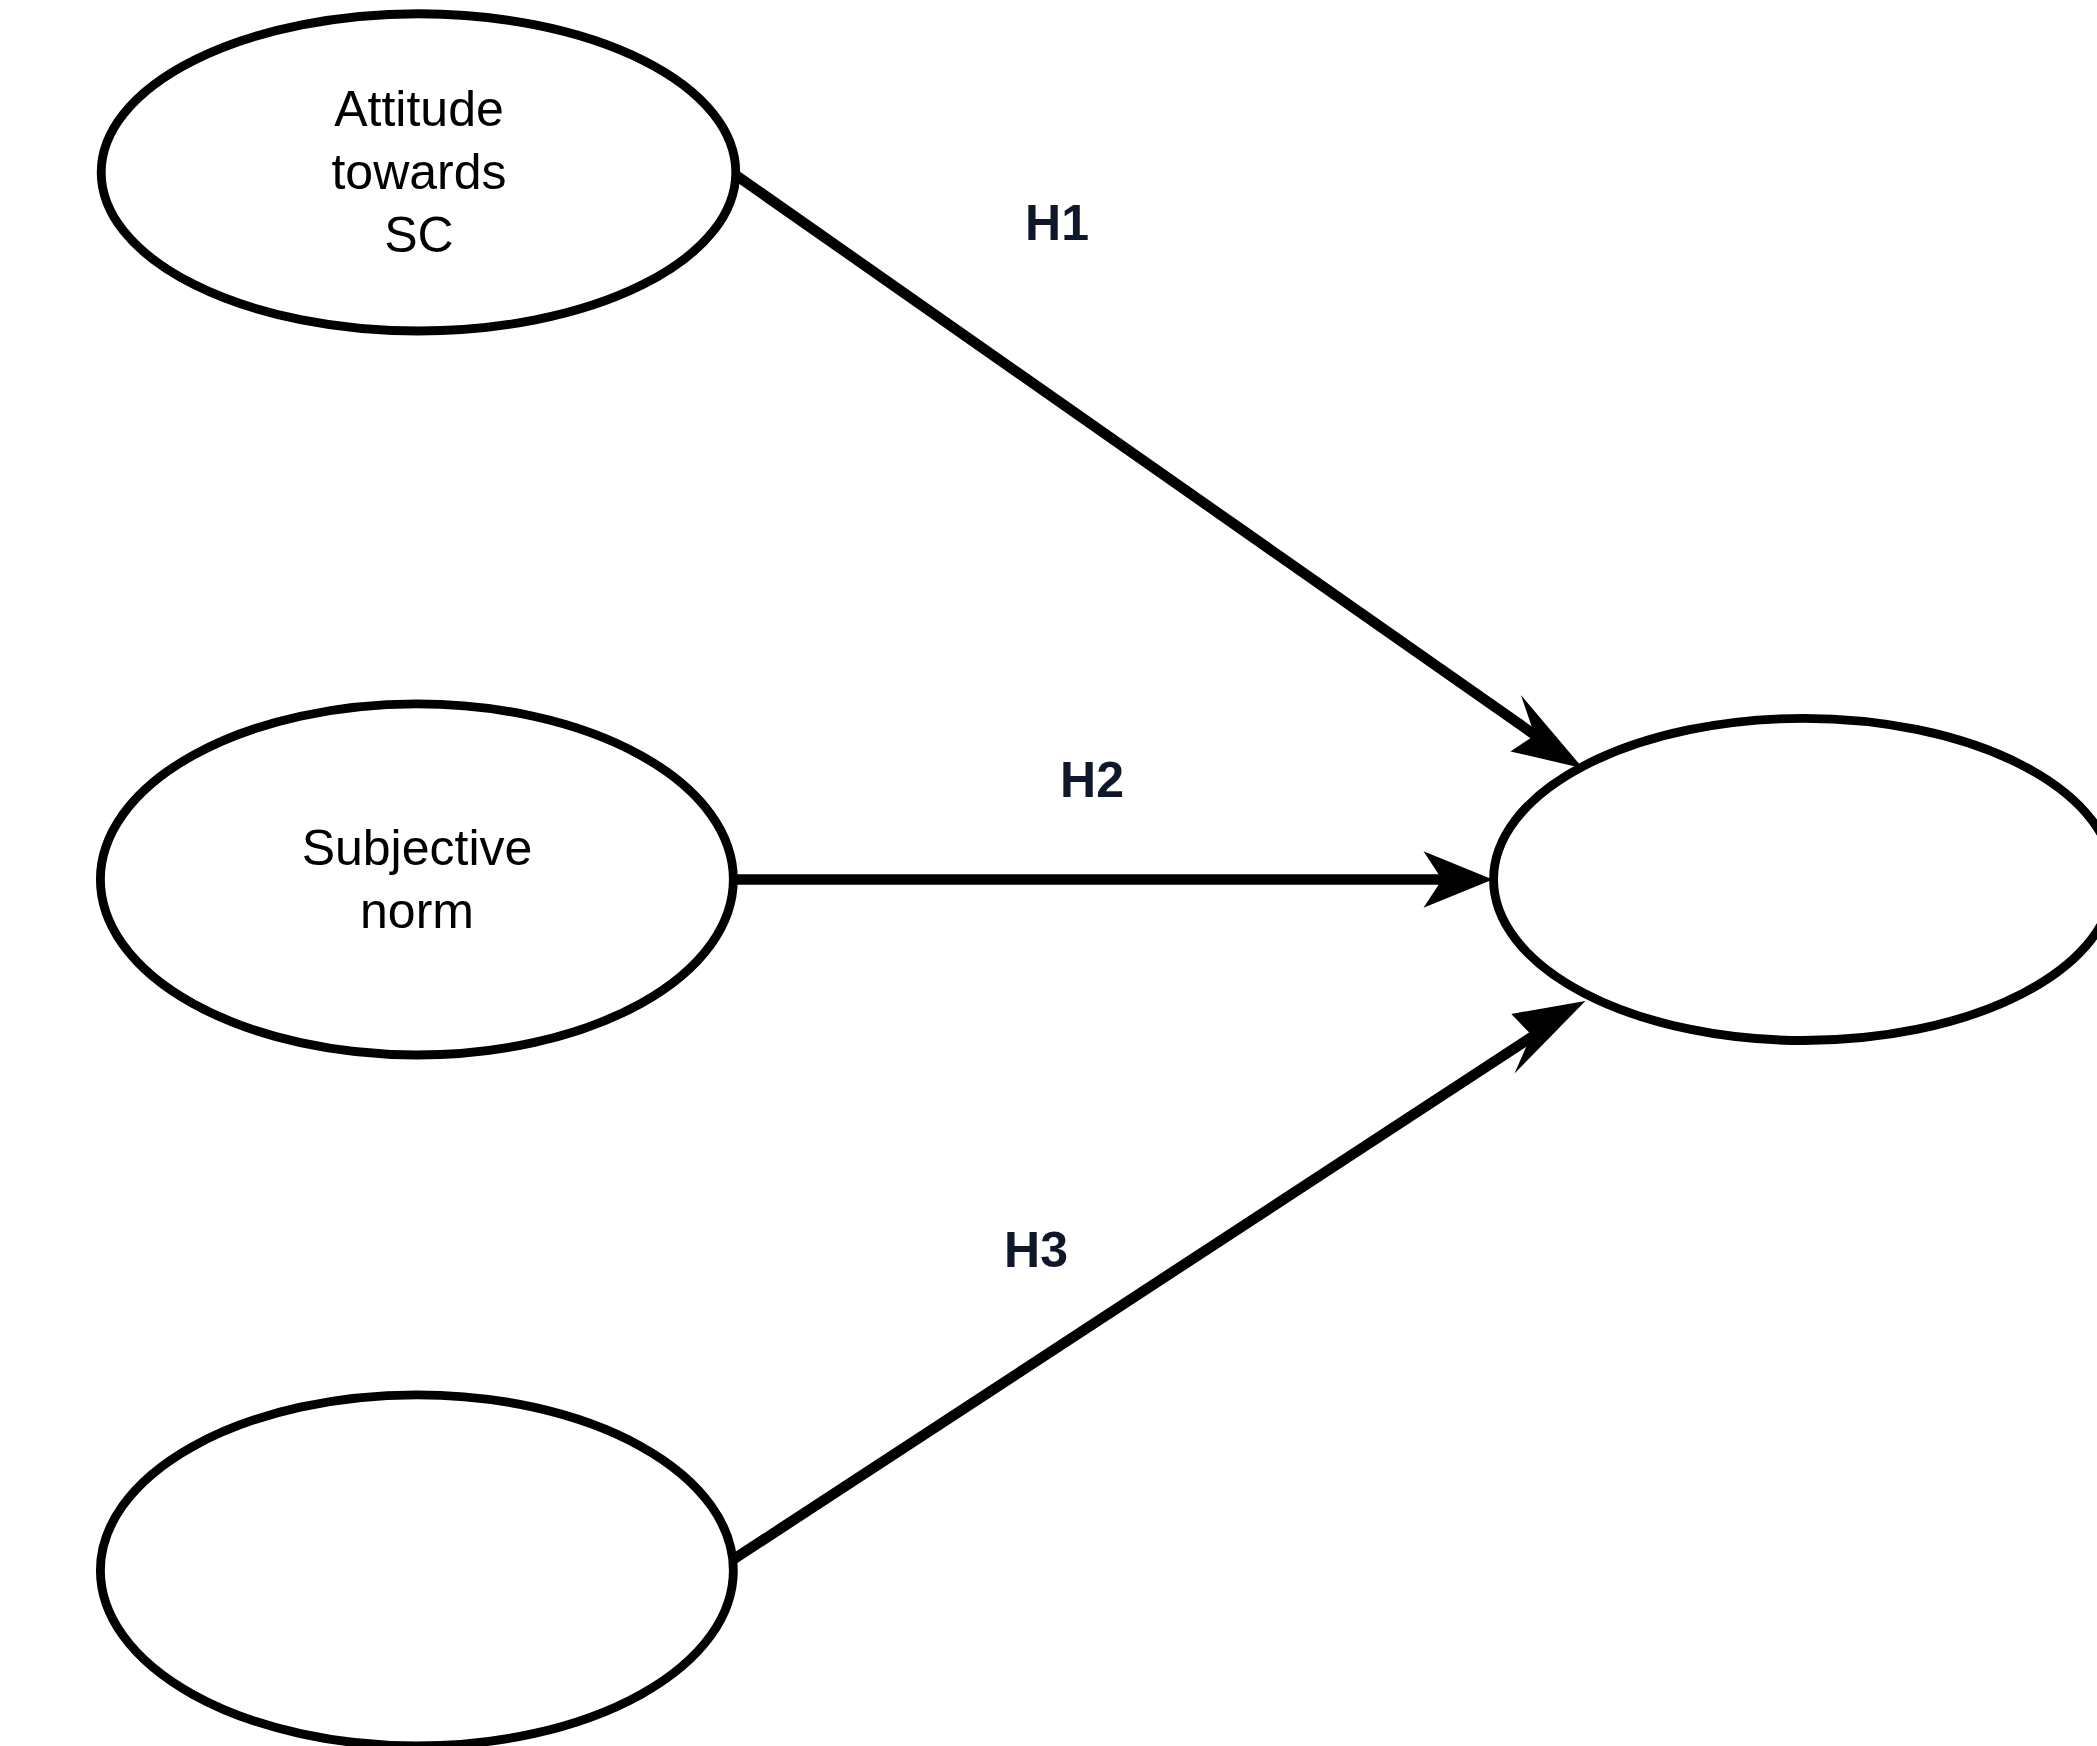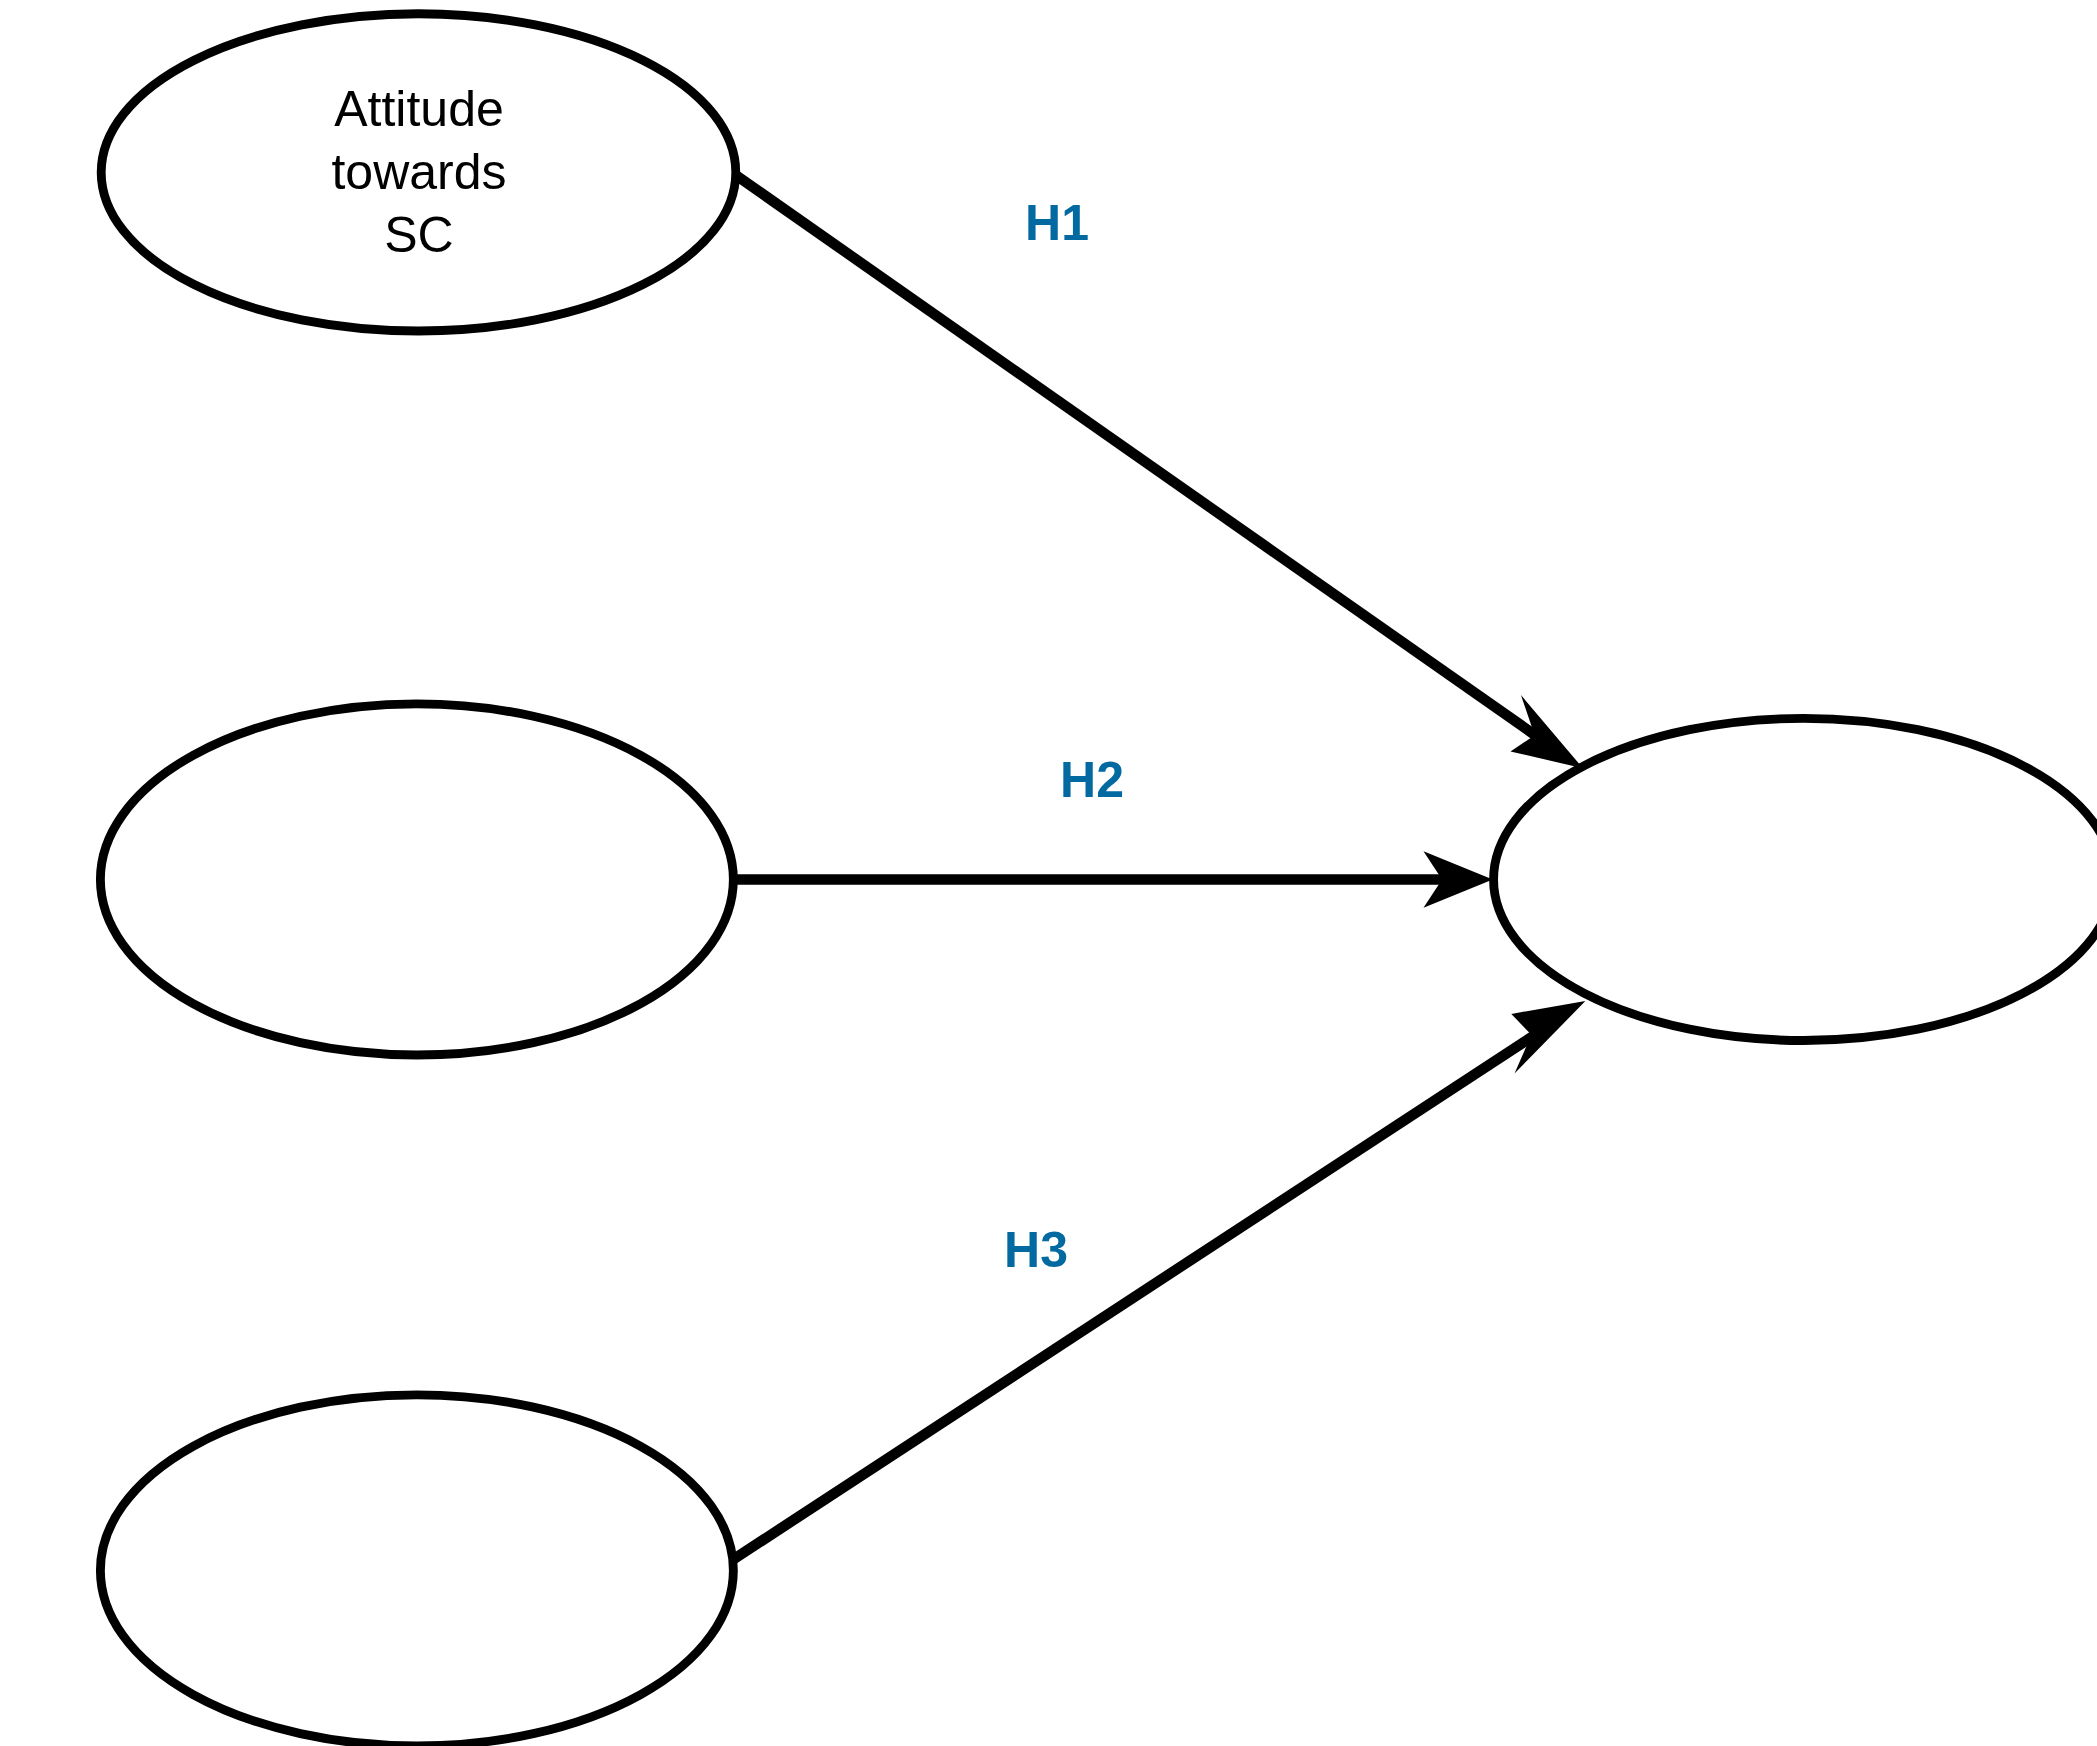--- a/index.html
+++ b/index.html
@@ -51,21 +51,21 @@
     font-size: 50px;
     line-height: 63px;
     font-weight: 400;
     white-space: pre;
     transform: translate(-50%, -50%);
     pointer-events: none;
   }
   .hyp-label {
     position: absolute;
     text-align: right;
-    color: #0369a1;
+    color: #0f172a;
     font-family: "Liberation Sans", sans-serif;
     font-size: 50px;
     line-height: 52px;
     font-weight: 700;
     white-space: pre;
     transform: translate(-50%, -50%);
   }
 </style>
 </head>
 <body>
@@ -96,20 +96,22 @@
     <ellipse class="node-ellipse" cx="468" cy="1950" rx="393" ry="218"></ellipse>
 
     <ellipse class="node-ellipse" cx="2190" cy="1092" rx="385" ry="200"></ellipse>
 
   </svg>
 
   <div class="node-label" style="left:379px; top:172px;">Attitude
 towards
 SC</div>
 
+  <div class="node-label" style="left:377px; top:880px;">Subjective
+norm</div>
 
 
 
   <div class="hyp-label" style="left:1017px; top:223px;">H1</div>
 
   <div class="hyp-label" style="left:1052px; top:780px;">H2</div>
 
   <div class="hyp-label" style="left:996px; top:1250px;">H3</div>
 
 </div>

